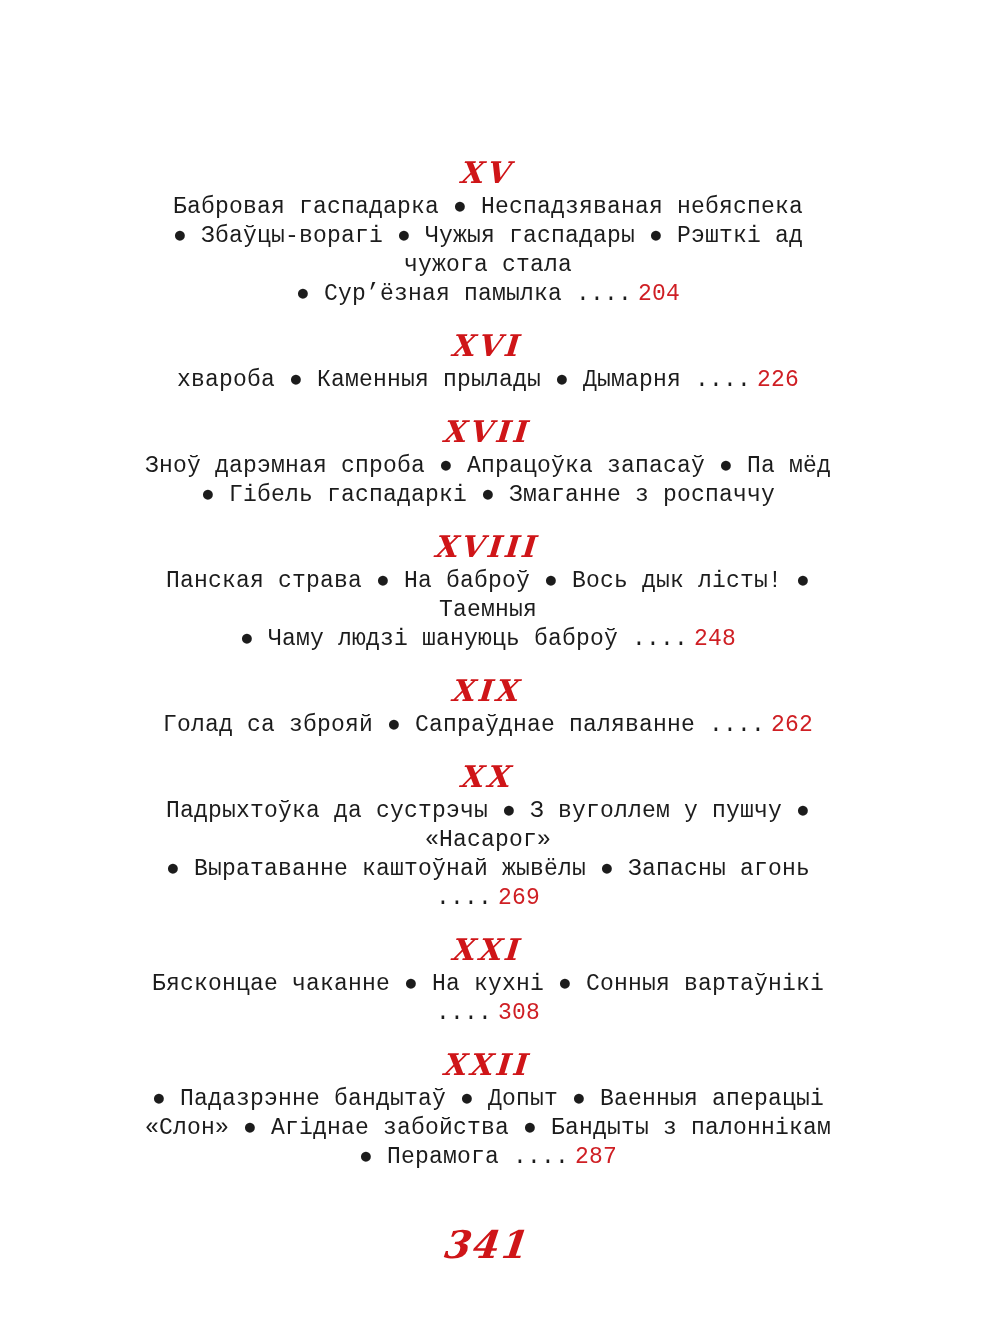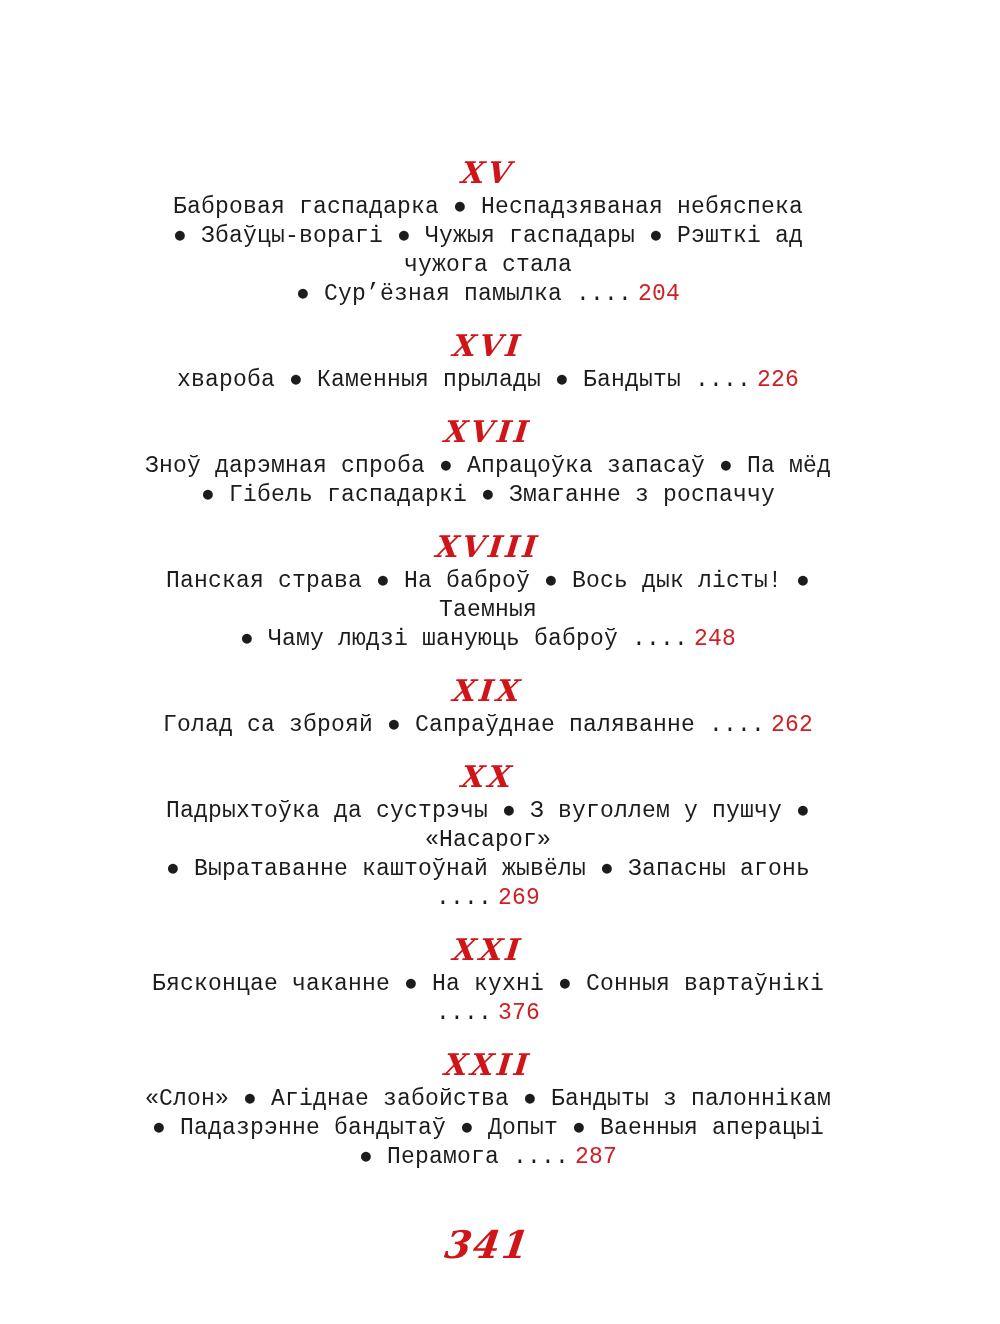--- a/index.html
+++ b/index.html
@@ -67,21 +67,21 @@
 
     <div class="toc-section">
       <h2 class="chapter-num">XV</h2>
       <p class="chapter-line">Бабровая гаспадарка ● Неспадзяваная небяспека</p>
       <p class="chapter-line">● Збаўцы-ворагі ● Чужыя гаспадары ● Рэшткі ад чужога стала</p>
       <p class="chapter-line"><span>● Сур’ёзная памылка ....</span><span class="page-ref">204</span></p>
     </div>
 
     <div class="toc-section">
       <h2 class="chapter-num">XVI</h2>
-      <p class="chapter-line"><span>хвароба ● Каменныя прылады ● Бандыты ....</span><span class="page-ref">226</span></p>
+      <p class="chapter-line"><span>хвароба ● Каменныя прылады ● Дымарня ....</span><span class="page-ref">226</span></p>
     </div>
 
     <div class="toc-section">
       <h2 class="chapter-num">XVII</h2>
       <p class="chapter-line">Зноў дарэмная спроба ● Апрацоўка запасаў ● Па мёд</p>
       <p class="chapter-line">● Гібель гаспадаркі ● Змаганне з роспаччу</p>
     </div>
 
     <div class="toc-section">
       <h2 class="chapter-num">XVIII</h2>
@@ -95,26 +95,26 @@
     </div>
 
     <div class="toc-section">
       <h2 class="chapter-num">XX</h2>
       <p class="chapter-line">Падрыхтоўка да сустрэчы ● З вуголлем у пушчу ● «Насарог»</p>
       <p class="chapter-line"><span>● Выратаванне каштоўнай жывёлы ● Запасны агонь ....</span><span class="page-ref">269</span></p>
     </div>
 
     <div class="toc-section">
       <h2 class="chapter-num">XXI</h2>
-      <p class="chapter-line"><span>Бясконцае чаканне ● На кухні ● Сонныя вартаўнікі ....</span><span class="page-ref">376</span></p>
+      <p class="chapter-line"><span>Бясконцае чаканне ● На кухні ● Сонныя вартаўнікі ....</span><span class="page-ref">308</span></p>
     </div>
 
     <div class="toc-section">
       <h2 class="chapter-num">XXII</h2>
+      <p class="chapter-line">● Падазрэнне бандытаў ● Допыт ● Ваенныя аперацыі</p>
       <p class="chapter-line">«Слон» ● Агіднае забойства ● Бандыты з палоннікам</p>
-      <p class="chapter-line">● Падазрэнне бандытаў ● Допыт ● Ваенныя аперацыі</p>
       <p class="chapter-line"><span>● Перамога ....</span><span class="page-ref">287</span></p>
     </div>
 
     <div class="folio">341</div>
 
   </div>
 </div>
 
 </body></html>

